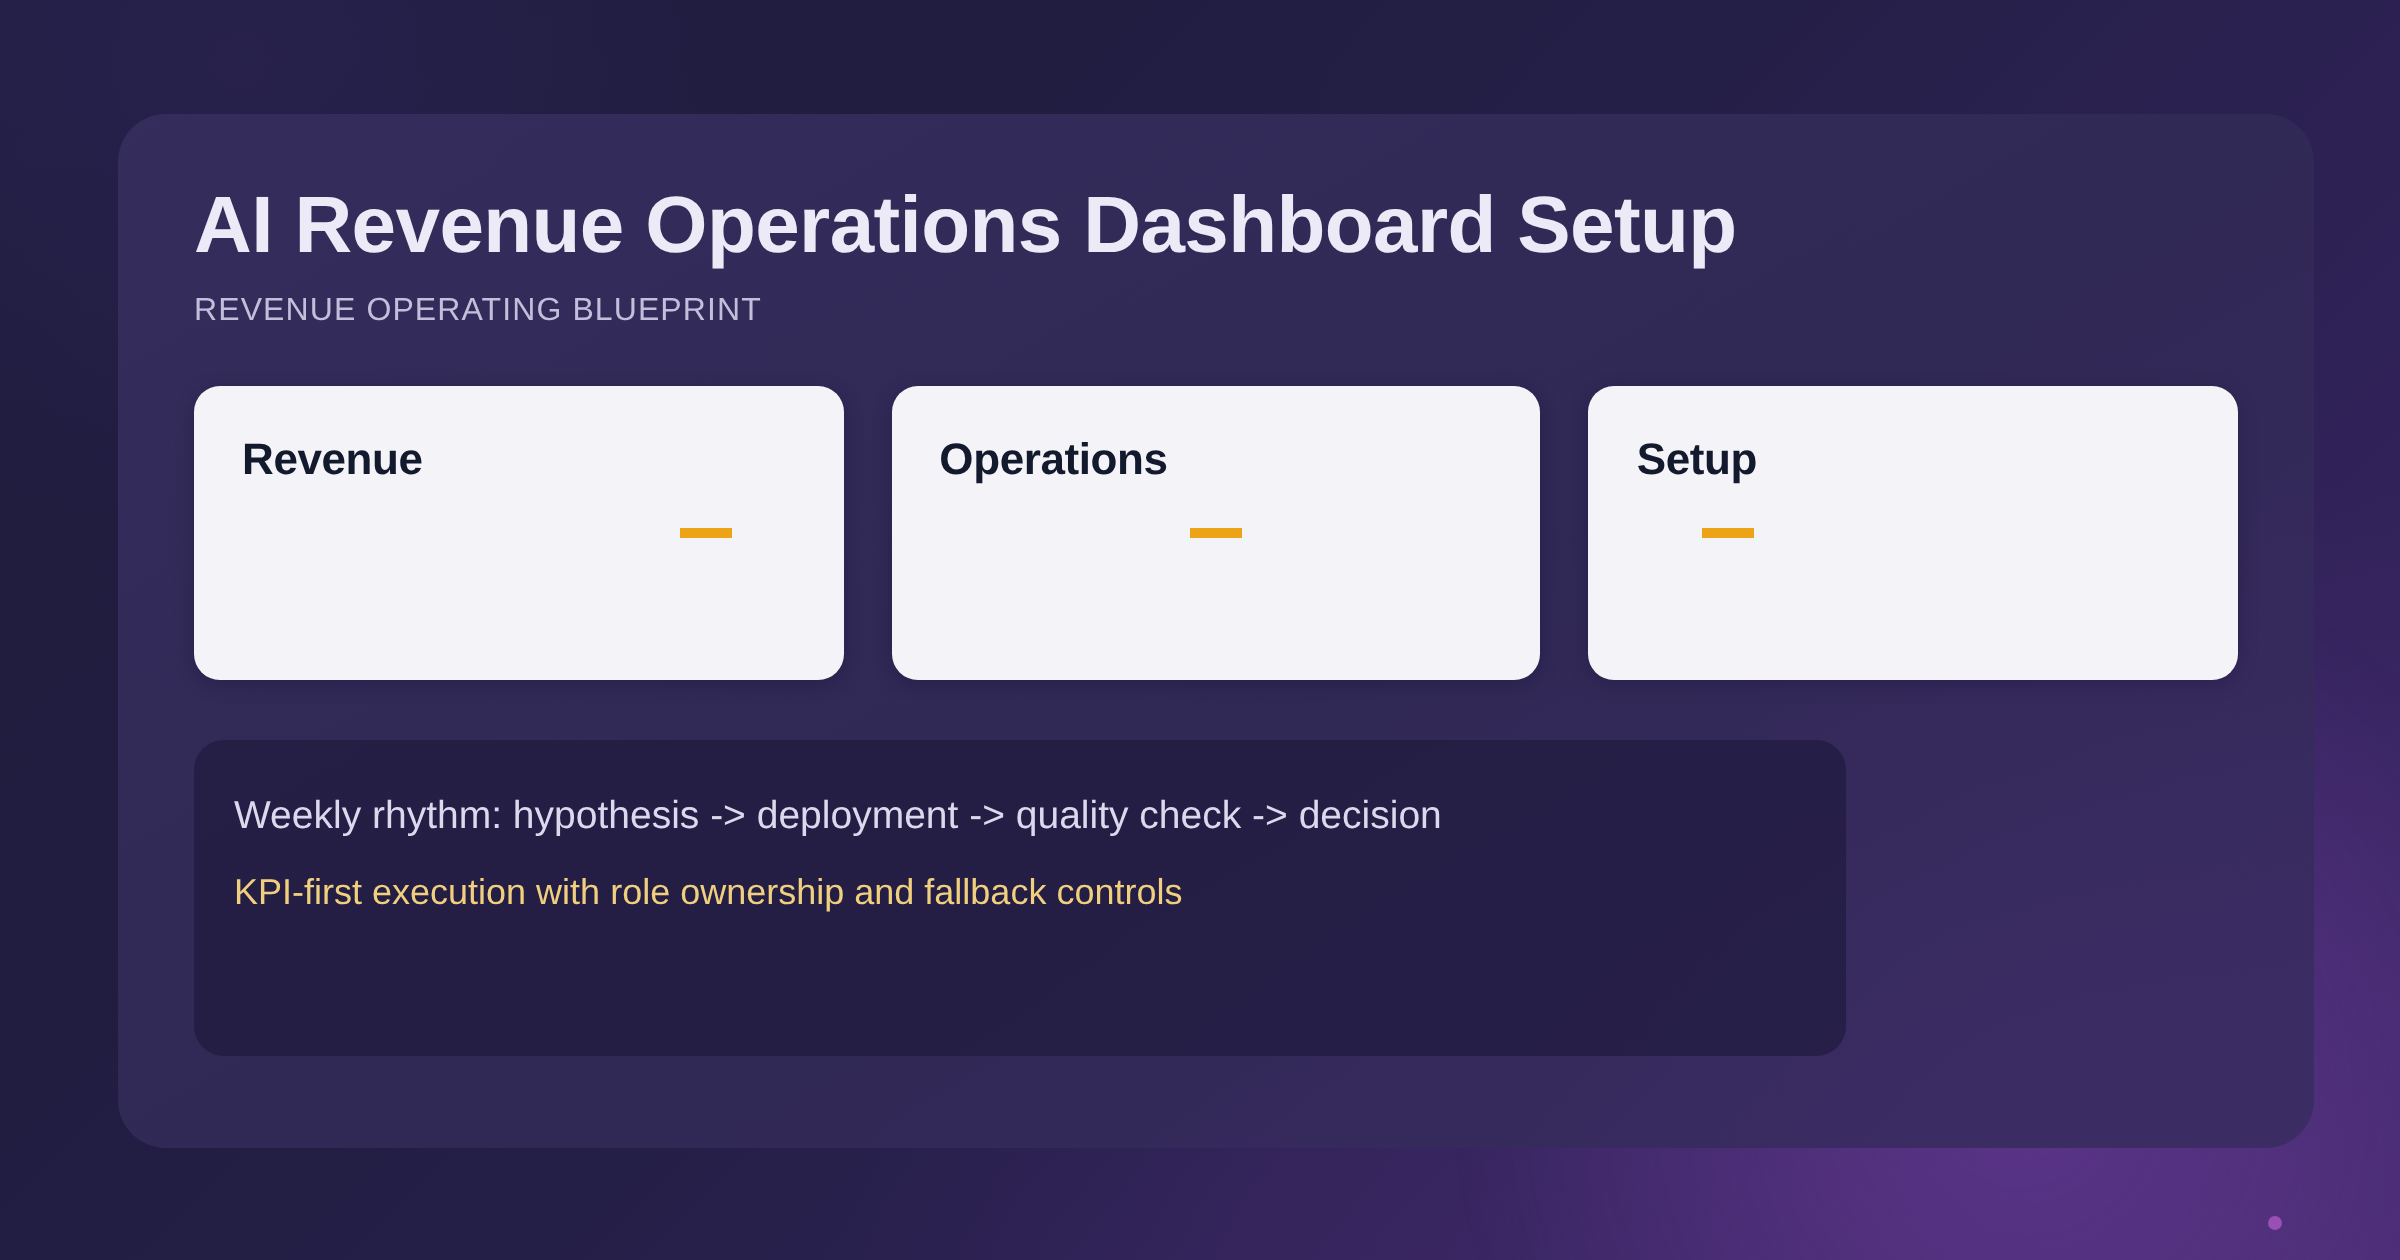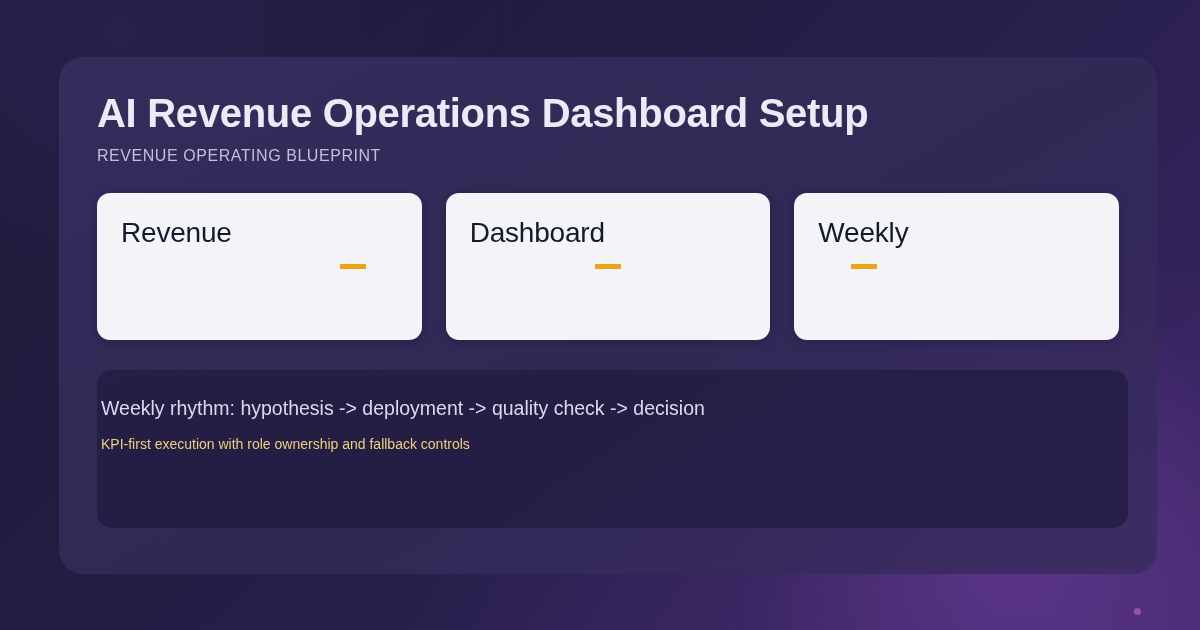--- a/index.html
+++ b/index.html
@@ -95,57 +95,57 @@
   }
   .card {
     position: relative;
     flex: 1 1 0;
     background: #f4f4f8;
     border-radius: 13px;
     padding: 24px 24px 0 24px;
     box-shadow: 0 2px 10px rgba(10,6,30,0.22);
   }
   .card-title {
-    font-size: 28px;
-    font-weight: normal;
+    font-size: 22px;
+    font-weight: bold;
     color: #141a2d;
     letter-spacing: -0.2px;
     white-space: nowrap;
   }
   .connector {
     position: absolute;
     top: 50%;
     width: 26px;
     height: 5px;
     margin-top: -2px;
     background: #eda316;
     z-index: 2;
   }
   .connector.c0 { left: calc(25% - 13px); }
   .connector.c1 { left: calc(50% - 13px); }
   .connector.c2 { left: calc(75% - 13px); }
 
   
   .note {
     margin-top: 30px;
-    width: 1031px;
+    width: 826px;
     height: 158px;
     border-radius: 15px;
     background: rgba(32,27,62,0.72);
-    padding: 26px 22px 0 4px;
+    padding: 26px 22px 0 20px;
   }
   .note-primary {
     font-size: 19.5px;
     color: #dcd9ee;
     line-height: 1.3;
     white-space: nowrap;
   }
   .note-secondary {
     margin-top: 14px;
-    font-size: 14px;
+    font-size: 18px;
     color: #f0cf7e;
     line-height: 1.3;
     white-space: nowrap;
   }
 </style>
 </head>
 <body>
 
 <div class="bg-root">
   <div class="bg-glow-tl"></div>
@@ -161,25 +161,25 @@
   </div>
 
   <div class="cards-row">
 
     <div class="card">
       <div class="card-title">Revenue</div>
     </div>
 
 
     <div class="card">
-      <div class="card-title">Dashboard</div>
+      <div class="card-title">Operations</div>
     </div>
 
     <div class="card">
-      <div class="card-title">Weekly</div>
+      <div class="card-title">Setup</div>
     </div>
 
     <div class="connector c0"></div>
     <div class="connector c1"></div>
     <div class="connector c2"></div>
   </div>
 
   <div class="note">
     <div class="note-primary">Weekly rhythm: hypothesis -&gt; deployment -&gt; quality check -&gt; decision</div>
     <div class="note-secondary">KPI-first execution with role ownership and fallback controls</div>

